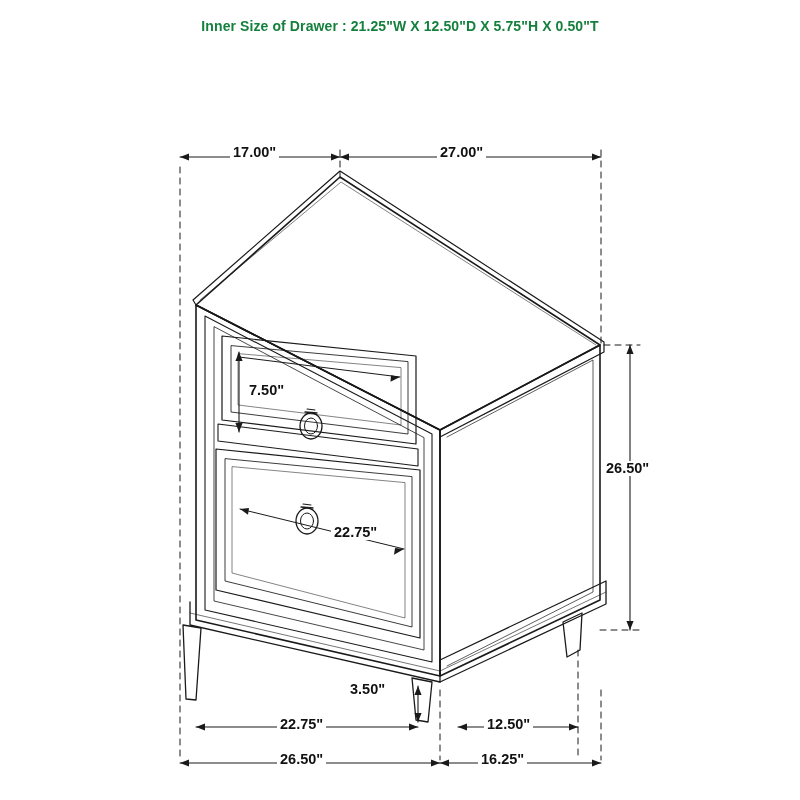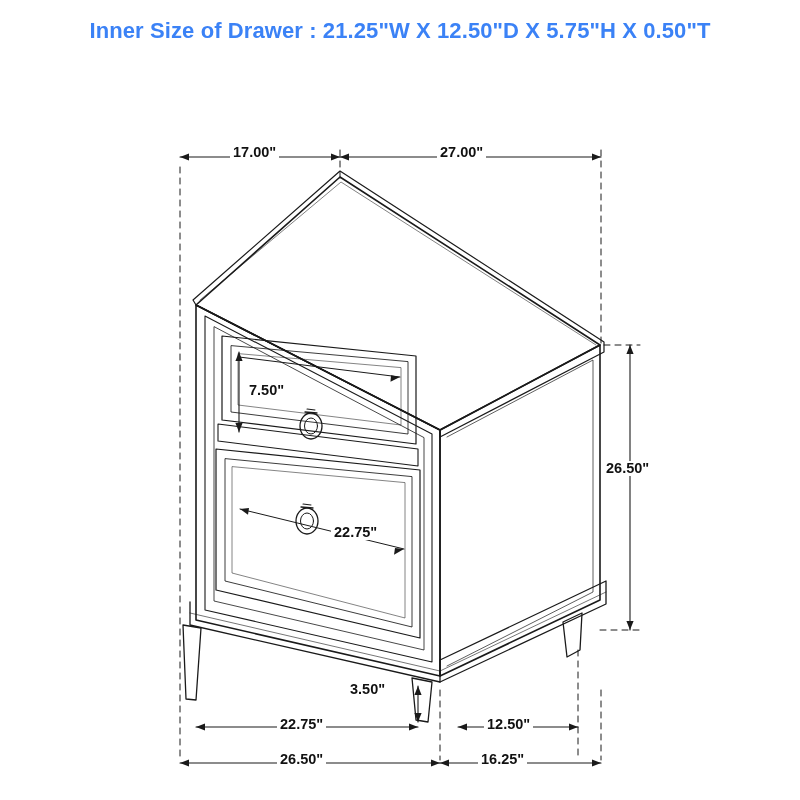--- a/index.html
+++ b/index.html
@@ -19,24 +19,24 @@
     position: relative;
     width: 800px;
     height: 800px;
   }
   .title {
     position: absolute;
     top: 18px;
     left: 0;
     width: 800px;
     text-align: center;
-    font-size: 22px;
+    font-size: 14px;
     font-weight: bold;
     letter-spacing: 0.1px;
-    color: #3b82f6;
+    color: #15803d;
   }
   svg.diagram {
     position: absolute;
     top: 0;
     left: 0;
     width: 800px;
     height: 800px;
   }
   .dimlabel {
     position: absolute;

